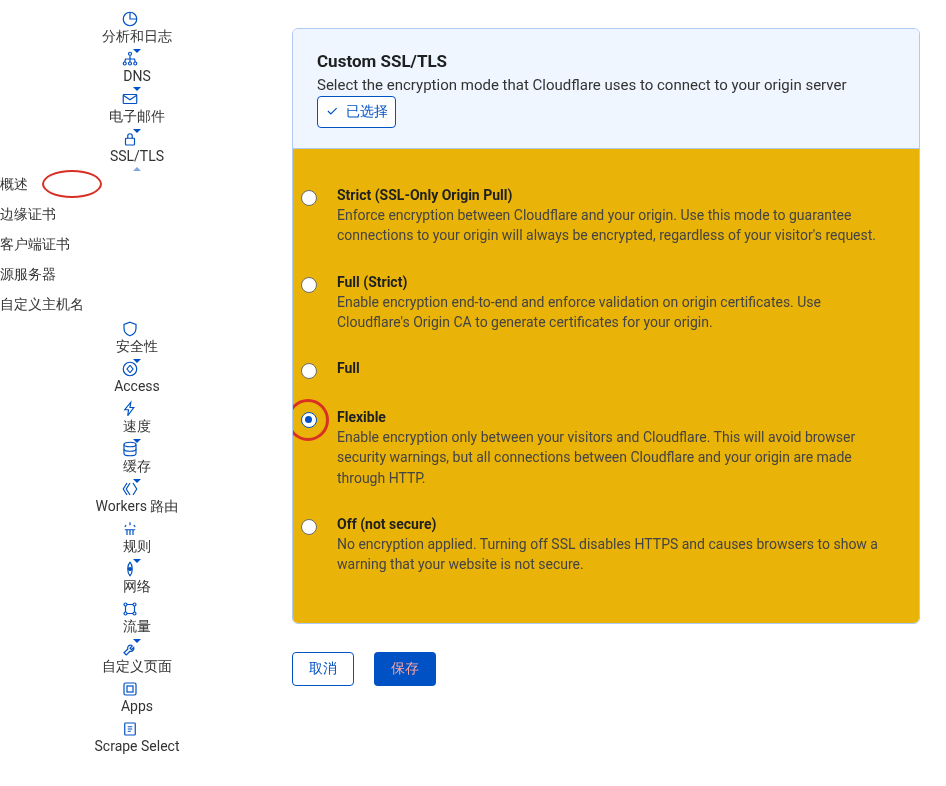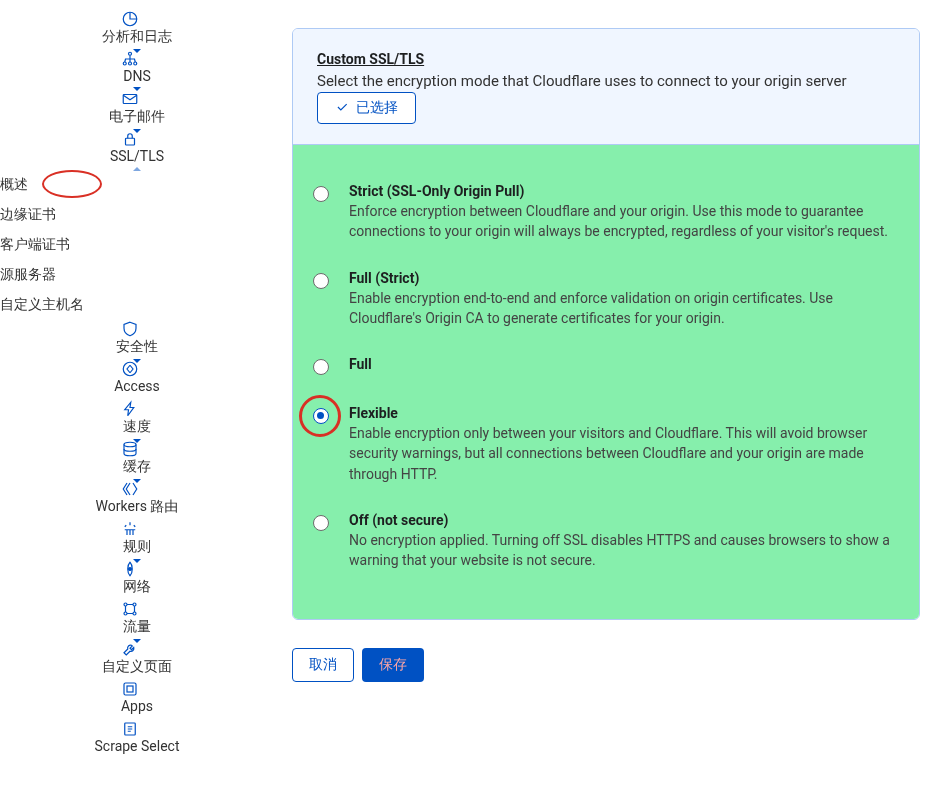--- a/index.html
+++ b/index.html
@@ -81,47 +81,46 @@
     border: 1px solid #aecaf5;
     border-radius: 6px;
     overflow: hidden;
   }
   .panel-header {
     background: #f0f6ff;
     padding: 22px 24px 20px 24px;
     border-bottom: 1px solid #aecaf5;
   }
   .panel-title {
-    font-size: 14px;
+    font-size: 17px;
     font-weight: 700;
     margin-bottom: 4px;
-    text-decoration: underline;
   }
   .panel-sub {
     font-size: 15px;
     color: #333;
     line-height: 1.4;
   }
   .selected-btn {
     display: inline-flex;
     align-items: center;
     gap: 7px;
     border: 1px solid #0051c3;
     background: #fff;
     color: #0051c3;
     border-radius: 4px;
-    padding: 6px 17px;
+    padding: 6px 7px;
     font-size: 14px;
     cursor: pointer;
   }
   .selected-btn svg { width: 14px; height: 14px; stroke: #0051c3; fill: none; stroke-width: 2; }
 
   .panel-body {
-    background: #86efac;
-    padding: 26px 24px 32px 20px;
+    background: #eab308;
+    padding: 26px 24px 32px 8px;
   }
   .option {
     display: flex;
     align-items: flex-start;
     gap: 18px;
     padding: 12px 0 16px 0;
     position: relative;
   }
   .radio-wrap {
     position: relative;
@@ -164,21 +163,21 @@
     border-radius: 50%;
     left: -14px;
     top: -13px;
     pointer-events: none;
   }
 
   
   .footer {
     margin-top: 28px;
     display: flex;
-    gap: 8px;
+    gap: 20px;
   }
   .btn {
     padding: 7px 16px;
     border-radius: 4px;
     font-size: 14px;
     cursor: pointer;
     border: 1px solid transparent;
   }
   .btn-outline {
     background: #fff;

